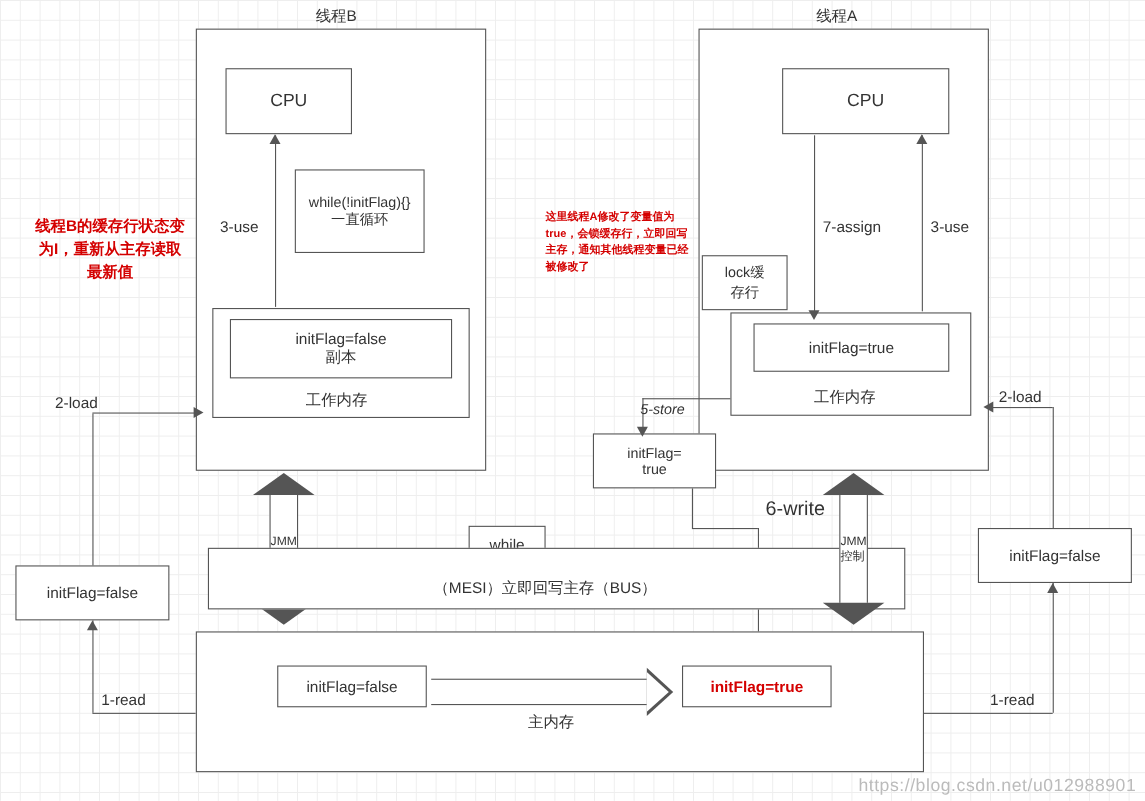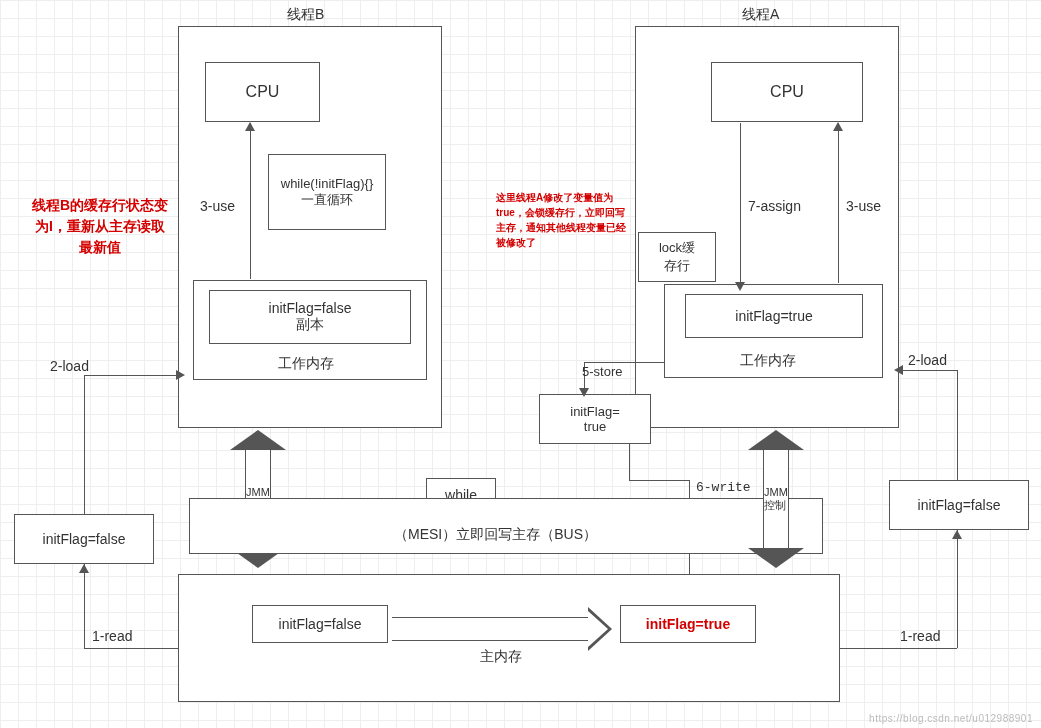--- a/index.html
+++ b/index.html
@@ -26,21 +26,21 @@
   .ah-l { position: absolute; width: 0; height: 0; border-top: 5px solid transparent; border-bottom: 5px solid transparent; border-right: 9px solid #555; }
   .jmm { position: absolute; }
   .jmm .up, .jmm .down { width:0; height:0; border-left:28px solid transparent; border-right:28px solid transparent; }
   .jmm .up { border-bottom:20px solid #555; }
   .jmm .down { border-top:20px solid #555; }
   .jmm .mid { width:26px; background:#fff; border-left:1px solid #555; border-right:1px solid #555; margin:0 auto; display:flex; align-items:center; justify-content:center; font-size:11px; }
   .block-arrow { position:absolute; display:flex; align-items:center; }
   .block-arrow .body { height:24px; background:#fff; border-top:1px solid #555; border-bottom:1px solid #555; }
   .block-arrow .head { width:0; height:0; border-top:22px solid transparent; border-bottom:22px solid transparent; border-left:24px solid #555; position:relative; }
   .block-arrow .head::after { content:""; position:absolute; left:-24px; top:-18px; width:0; height:0; border-top:18px solid transparent; border-bottom:18px solid transparent; border-left:20px solid #fff; }
-  .watermark { position:absolute; right:8px; bottom:4px; font-size:10px; color:#bbb; letter-spacing:0.5px; }
+  .watermark { position:absolute; right:8px; bottom:4px; font-size:16px; color:#bbb; letter-spacing:0.5px; }
 </style>
 </head>
 <body>
 
 <div class="box" style="left:178px; top:26px; width:264px; height:402px; align-items:stretch; justify-content:flex-start;"></div>
 <div class="label" style="left:287px; top:6px;">线程B</div>
 
 <div class="box" style="left:205px; top:62px; width:115px; height:60px; font-size:16px;">CPU</div>
 <div class="box" style="left:268px; top:154px; width:118px; height:76px; font-size:13px; white-space:pre-line;">while(!initFlag){}
 一直循环</div>
@@ -94,27 +94,27 @@
 <div class="ah-u" style="left:833px; top:122px;"></div>
 <div class="label" style="left:846px; top:198px;">3-use</div>
 
 <div class="label red" style="left:496px; top:190px; width:132px; text-align:left; line-height:1.5; font-size:10px;">这里线程A修改了变量值为true，会锁缓存行，立即回写主存，通知其他线程变量已经被修改了</div>
 
 <div class="box" style="left:539px; top:394px; width:112px; height:50px; font-size:13px; white-space:pre-line;">initFlag=
 true</div>
 <div class="arr vline" style="left:584px; top:362px; height:32px;"></div>
 <div class="ah-d" style="left:579px; top:388px;"></div>
 <div class="arr hline" style="left:584px; top:362px; width:80px;"></div>
-<div class="label" style="left:582px; top:364px; font-size:13px;">5-store</div>
+<div class="label" style="left:582px; top:364px; font-size:13px;font-style:italic;">5-store</div>
 
 <div class="arr hline" style="left:629px; top:480px; width:60px;"></div>
 <div class="arr vline" style="left:629px; top:444px; height:36px;"></div>
 <div class="arr vline" style="left:689px; top:480px; height:126px;"></div>
 <div class="ah-d" style="left:684px; top:600px;"></div>
-<div class="label" style="left:696px; top:480px; font-size:13px;font-family:Liberation Mono, monospace;">6-write</div>
+<div class="label" style="left:696px; top:452px; font-size:18px;">6-write</div>
 
 <div class="box" style="left:426px; top:478px; width:70px; height:34px; font-size:14px;">while</div>
 
 <div class="box" style="left:189px; top:498px; width:634px; height:56px; justify-content:center; font-size:14px;"></div>
 <div class="label" style="left:394px; top:526px;">（MESI）立即回写主存（BUS）</div>
 
 <div class="jmm" style="left:748px; top:430px;">
   <div class="up"></div>
   <div class="mid" style="height:98px;">JMM控制</div>
   <div class="down"></div>

